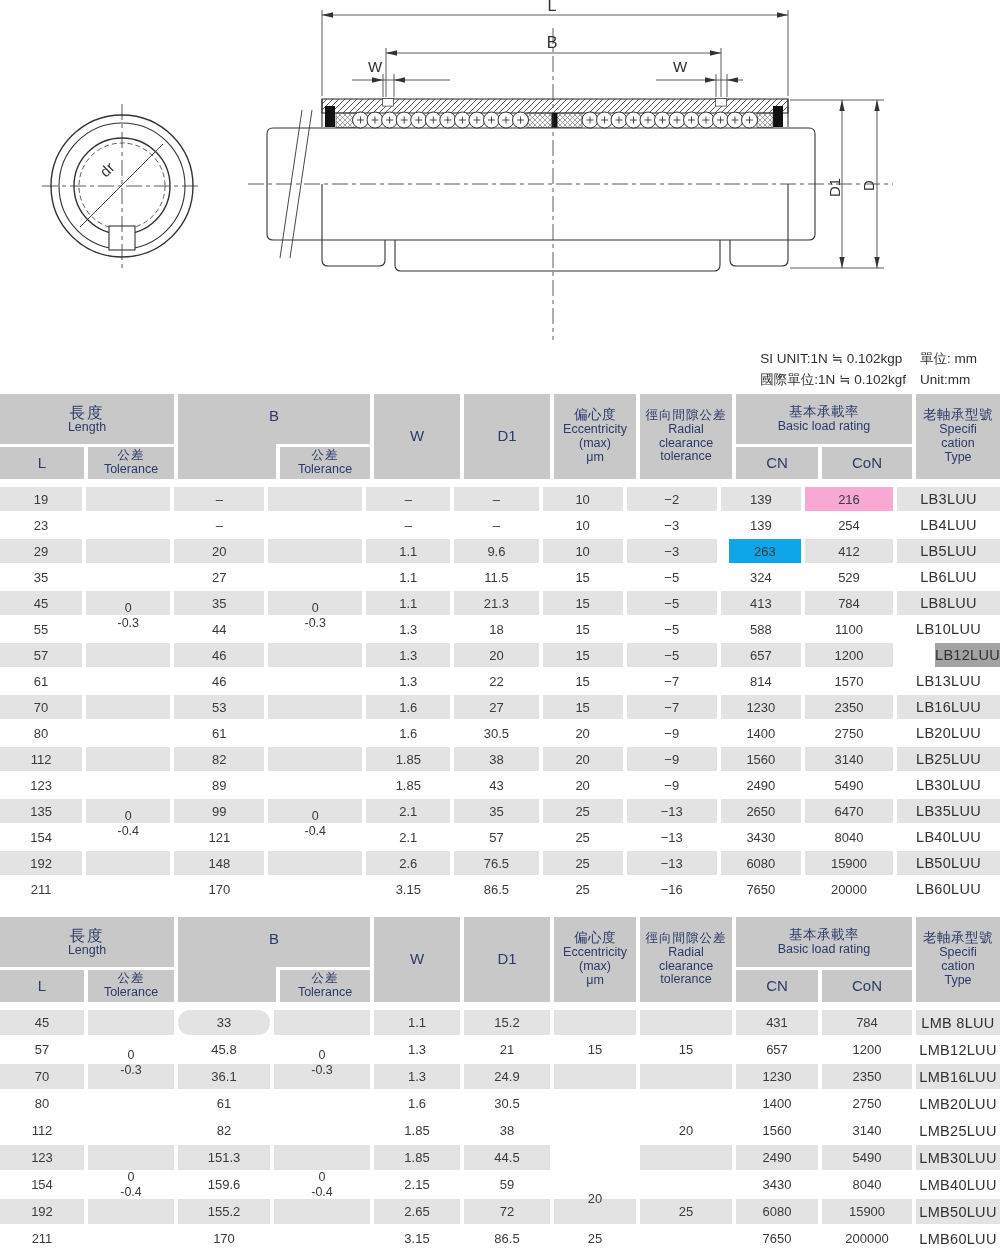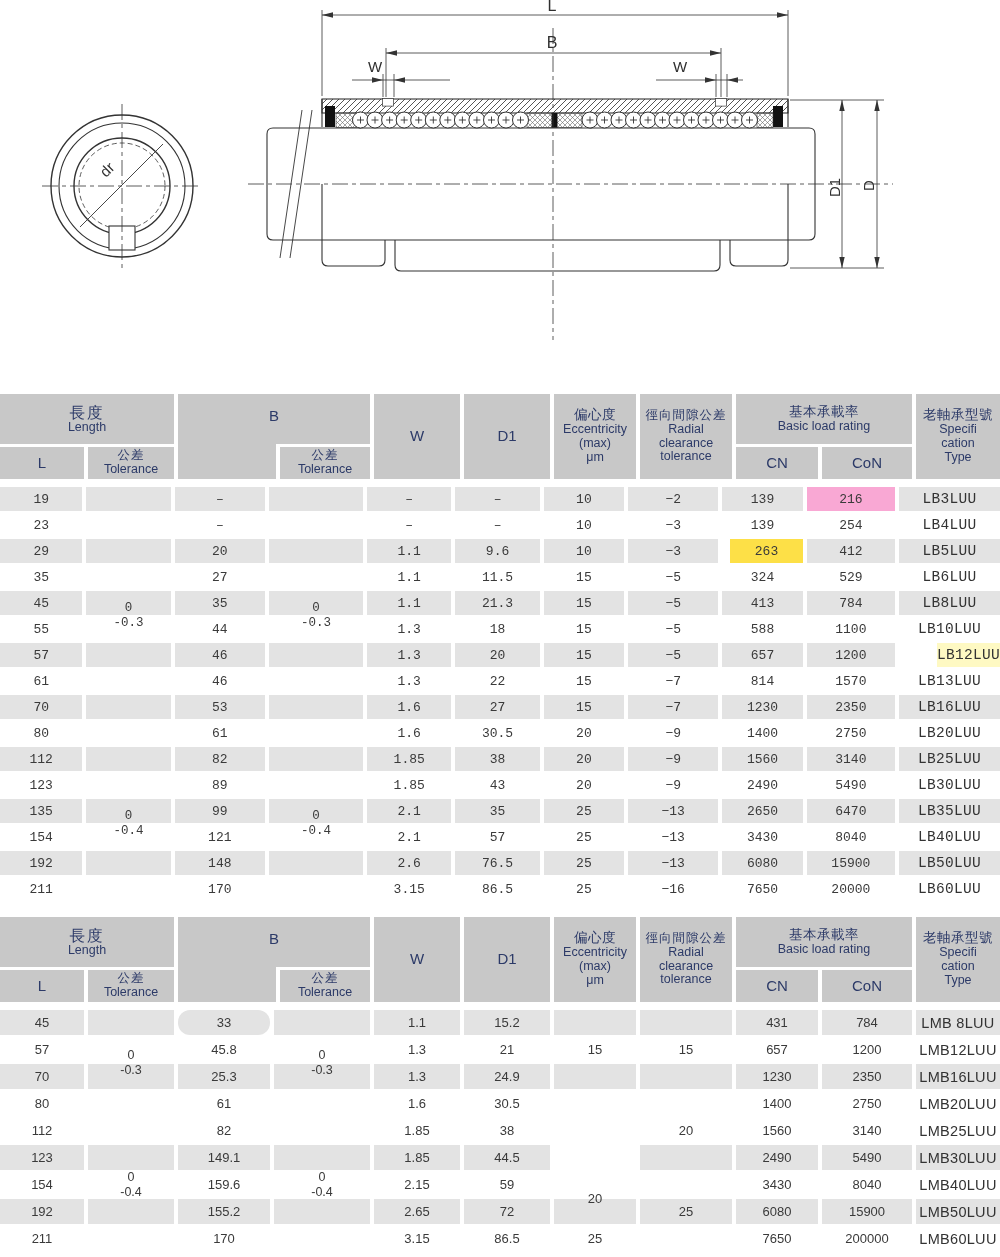--- a/index.html
+++ b/index.html
@@ -8,21 +8,21 @@
   svg text{font-family:"Liberation Sans","DejaVu Sans",sans-serif;fill:#2f2f2f;}
   .drawing{position:absolute;top:0;left:0;}
   .unit-note{position:absolute;top:349px;right:6px;display:grid;
              grid-template-columns:auto 74px;column-gap:14px;row-gap:1px;
              font-size:13.5px;color:#2f2f2f;line-height:1.45;}
   .tables{position:absolute;top:394px;left:0;width:1000px;}
   .ghead,.gbody{display:grid;column-gap:4px;
      grid-template-columns:84fr 86fr 92fr 96fr 86fr 86fr 82fr 92fr 82fr 90fr 84fr;}
   .ghead{grid-template-rows:50px 32px;row-gap:3px;}
   .gbody{row-gap:2px;margin-top:8px;}
-  .gbody.t1{grid-auto-rows:24px;font-family:Liberation Mono, monospace;}
+  .gbody.t1{grid-auto-rows:24px;}
   .gbody.t2{grid-auto-rows:25px;}
   .ghead2{margin-top:16px;}
   .hc{background:#c8c8c8;color:#2c3a68;display:flex;flex-direction:column;
       align-items:center;justify-content:center;line-height:1.1;text-align:center;}
   .hc .zh{font-size:15.5px;letter-spacing:2px;}
   .hc .zh-s{font-size:12.5px;letter-spacing:1px;}
   .hc .zh-m{font-size:13.5px;letter-spacing:0.5px;}
   .hc .en{font-size:12.5px;}
   .hc .big{font-size:15px;}
   .b-group{position:relative;justify-content:flex-start;padding-top:14px;box-sizing:border-box;}
@@ -141,20 +141,26 @@
     <text x="680" y="72" text-anchor="middle" font-size="15">W</text>
     <text transform="translate(840,197) rotate(-90)" font-size="15">D1</text>
     <text transform="translate(874,191) rotate(-90)" font-size="15">D</text>
 
     <g stroke="#333" stroke-width="0.8" stroke-dasharray="16 4 4 4">
       <path d="M248 184H893"></path>
       <path d="M553 28V340"></path>
     </g>
   </svg>
 
+  <div class="unit-note">
+    <span>SI UNIT:1N ≒ 0.102kgp</span>
+    <span>單位: mm</span>
+    <span>國際單位:1N ≒ 0.102kgf</span>
+    <span>Unit:mm</span>
+  </div>
 
   <div class="tables">
 
     <div class="ghead">
       <div class="hc" style="grid-area:1/1/2/3">
         <div class="zh">長度</div>
           <div class="en">Length</div>
       </div>
       <div class="hc" style="grid-area:2/1/3/2">
         <div class="big">L</div>
@@ -224,21 +230,21 @@
         <div class="dc" style="grid-area: 2 / 8 / span 1; background: transparent;">−3</div>
         <div class="dc" style="grid-area: 2 / 9 / span 1; background: transparent;">139</div>
         <div class="dc" style="grid-area: 2 / 10 / span 1; background: transparent;">254</div>
         <div class="dc type" style="grid-area: 2 / 11 / span 1; background: transparent;">LB4LUU</div>
         <div class="dc" style="grid-area: 3 / 1 / span 1; background: rgb(227, 227, 227);">29</div>
         <div class="dc" style="grid-area: 3 / 3 / span 1; background: rgb(227, 227, 227);">20</div>
         <div class="dc" style="grid-area: 3 / 5 / span 1; background: rgb(227, 227, 227);">1.1</div>
         <div class="dc" style="grid-area: 3 / 6 / span 1; background: rgb(227, 227, 227);">9.6</div>
         <div class="dc" style="grid-area: 3 / 7 / span 1; background: rgb(227, 227, 227);">10</div>
         <div class="dc" style="grid-area: 3 / 8 / span 1; background: rgb(227, 227, 227);">−3</div>
-        <div class="dc" style="grid-area: 3 / 9 / span 1; background: #fde047; margin-left: 8px;">263</div>
+        <div class="dc" style="grid-area: 3 / 9 / span 1; background: #0ea5e9; margin-left: 8px;">263</div>
         <div class="dc" style="grid-area: 3 / 10 / span 1; background: rgb(227, 227, 227);">412</div>
         <div class="dc type" style="grid-area: 3 / 11 / span 1; background: rgb(227, 227, 227);">LB5LUU</div>
         <div class="dc" style="grid-area: 4 / 1 / span 1; background: transparent;">35</div>
         <div class="dc" style="grid-area: 4 / 3 / span 1; background: transparent;">27</div>
         <div class="dc" style="grid-area: 4 / 5 / span 1; background: transparent;">1.1</div>
         <div class="dc" style="grid-area: 4 / 6 / span 1; background: transparent;">11.5</div>
         <div class="dc" style="grid-area: 4 / 7 / span 1; background: transparent;">15</div>
         <div class="dc" style="grid-area: 4 / 8 / span 1; background: transparent;">−5</div>
         <div class="dc" style="grid-area: 4 / 9 / span 1; background: transparent;">324</div>
         <div class="dc" style="grid-area: 4 / 10 / span 1; background: transparent;">529</div>
@@ -262,21 +268,21 @@
         <div class="dc" style="grid-area: 6 / 10 / span 1; background: transparent;">1100</div>
         <div class="dc type" style="grid-area: 6 / 11 / span 1; background: transparent;">LB10LUU</div>
         <div class="dc" style="grid-area: 7 / 1 / span 1; background: rgb(227, 227, 227);">57</div>
         <div class="dc" style="grid-area: 7 / 3 / span 1; background: rgb(227, 227, 227);">46</div>
         <div class="dc" style="grid-area: 7 / 5 / span 1; background: rgb(227, 227, 227);">1.3</div>
         <div class="dc" style="grid-area: 7 / 6 / span 1; background: rgb(227, 227, 227);">20</div>
         <div class="dc" style="grid-area: 7 / 7 / span 1; background: rgb(227, 227, 227);">15</div>
         <div class="dc" style="grid-area: 7 / 8 / span 1; background: rgb(227, 227, 227);">−5</div>
         <div class="dc" style="grid-area: 7 / 9 / span 1; background: rgb(227, 227, 227);">657</div>
         <div class="dc" style="grid-area: 7 / 10 / span 1; background: rgb(227, 227, 227);">1200</div>
-        <div class="dc type" style="grid-area: 7 / 11 / span 1; background: #fef9c3; margin-left: 38px;">LB12LUU</div>
+        <div class="dc type" style="grid-area: 7 / 11 / span 1; background: #a3a3a3; margin-left: 38px;">LB12LUU</div>
         <div class="dc" style="grid-area: 8 / 1 / span 1; background: transparent;">61</div>
         <div class="dc" style="grid-area: 8 / 3 / span 1; background: transparent;">46</div>
         <div class="dc" style="grid-area: 8 / 5 / span 1; background: transparent;">1.3</div>
         <div class="dc" style="grid-area: 8 / 6 / span 1; background: transparent;">22</div>
         <div class="dc" style="grid-area: 8 / 7 / span 1; background: transparent;">15</div>
         <div class="dc" style="grid-area: 8 / 8 / span 1; background: transparent;">−7</div>
         <div class="dc" style="grid-area: 8 / 9 / span 1; background: transparent;">814</div>
         <div class="dc" style="grid-area: 8 / 10 / span 1; background: transparent;">1570</div>
         <div class="dc type" style="grid-area: 8 / 11 / span 1; background: transparent;">LB13LUU</div>
         <div class="dc" style="grid-area: 9 / 1 / span 1; background: rgb(227, 227, 227);">70</div>
@@ -433,42 +439,42 @@
         <div class="dc" style="grid-area: 1 / 10 / span 1; background: rgb(227, 227, 227);">784</div>
         <div class="dc type" style="grid-area: 1 / 11 / span 1; background: rgb(227, 227, 227);">LMB 8LUU</div>
         <div class="dc" style="grid-area: 2 / 1 / span 1; background: transparent;">57</div>
         <div class="dc" style="grid-area: 2 / 3 / span 1; background: transparent;">45.8</div>
         <div class="dc" style="grid-area: 2 / 5 / span 1; background: transparent;">1.3</div>
         <div class="dc" style="grid-area: 2 / 6 / span 1; background: transparent;">21</div>
         <div class="dc" style="grid-area: 2 / 9 / span 1; background: transparent;">657</div>
         <div class="dc" style="grid-area: 2 / 10 / span 1; background: transparent;">1200</div>
         <div class="dc type" style="grid-area: 2 / 11 / span 1; background: transparent;">LMB12LUU</div>
         <div class="dc" style="grid-area: 3 / 1 / span 1; background: rgb(227, 227, 227);">70</div>
-        <div class="dc" style="grid-area: 3 / 3 / span 1; background: rgb(227, 227, 227);">25.3</div>
+        <div class="dc" style="grid-area: 3 / 3 / span 1; background: rgb(227, 227, 227);">36.1</div>
         <div class="dc" style="grid-area: 3 / 5 / span 1; background: rgb(227, 227, 227);">1.3</div>
         <div class="dc" style="grid-area: 3 / 6 / span 1; background: rgb(227, 227, 227);">24.9</div>
         <div class="dc" style="grid-area: 3 / 9 / span 1; background: rgb(227, 227, 227);">1230</div>
         <div class="dc" style="grid-area: 3 / 10 / span 1; background: rgb(227, 227, 227);">2350</div>
         <div class="dc type" style="grid-area: 3 / 11 / span 1; background: rgb(227, 227, 227);">LMB16LUU</div>
         <div class="dc" style="grid-area: 4 / 1 / span 1; background: transparent;">80</div>
         <div class="dc" style="grid-area: 4 / 3 / span 1; background: transparent;">61</div>
         <div class="dc" style="grid-area: 4 / 5 / span 1; background: transparent;">1.6</div>
         <div class="dc" style="grid-area: 4 / 6 / span 1; background: transparent;">30.5</div>
         <div class="dc" style="grid-area: 4 / 9 / span 1; background: transparent;">1400</div>
         <div class="dc" style="grid-area: 4 / 10 / span 1; background: transparent;">2750</div>
         <div class="dc type" style="grid-area: 4 / 11 / span 1; background: transparent;">LMB20LUU</div>
         <div class="dc" style="grid-area: 5 / 1 / span 1; background: transparent;">112</div>
         <div class="dc" style="grid-area: 5 / 3 / span 1; background: transparent;">82</div>
         <div class="dc" style="grid-area: 5 / 5 / span 1; background: transparent;">1.85</div>
         <div class="dc" style="grid-area: 5 / 6 / span 1; background: transparent;">38</div>
         <div class="dc" style="grid-area: 5 / 9 / span 1; background: transparent;">1560</div>
         <div class="dc" style="grid-area: 5 / 10 / span 1; background: transparent;">3140</div>
         <div class="dc type" style="grid-area: 5 / 11 / span 1; background: transparent;">LMB25LUU</div>
         <div class="dc" style="grid-area: 6 / 1 / span 1; background: rgb(227, 227, 227);">123</div>
-        <div class="dc" style="grid-area: 6 / 3 / span 1; background: rgb(227, 227, 227);">149.1</div>
+        <div class="dc" style="grid-area: 6 / 3 / span 1; background: rgb(227, 227, 227);">151.3</div>
         <div class="dc" style="grid-area: 6 / 5 / span 1; background: rgb(227, 227, 227);">1.85</div>
         <div class="dc" style="grid-area: 6 / 6 / span 1; background: rgb(227, 227, 227);">44.5</div>
         <div class="dc" style="grid-area: 6 / 9 / span 1; background: rgb(227, 227, 227);">2490</div>
         <div class="dc" style="grid-area: 6 / 10 / span 1; background: rgb(227, 227, 227);">5490</div>
         <div class="dc type" style="grid-area: 6 / 11 / span 1; background: rgb(227, 227, 227);">LMB30LUU</div>
         <div class="dc" style="grid-area: 7 / 1 / span 1; background: transparent;">154</div>
         <div class="dc" style="grid-area: 7 / 3 / span 1; background: transparent;">159.6</div>
         <div class="dc" style="grid-area: 7 / 5 / span 1; background: transparent;">2.15</div>
         <div class="dc" style="grid-area: 7 / 6 / span 1; background: transparent;">59</div>
         <div class="dc" style="grid-area: 7 / 9 / span 1; background: transparent;">3430</div>

